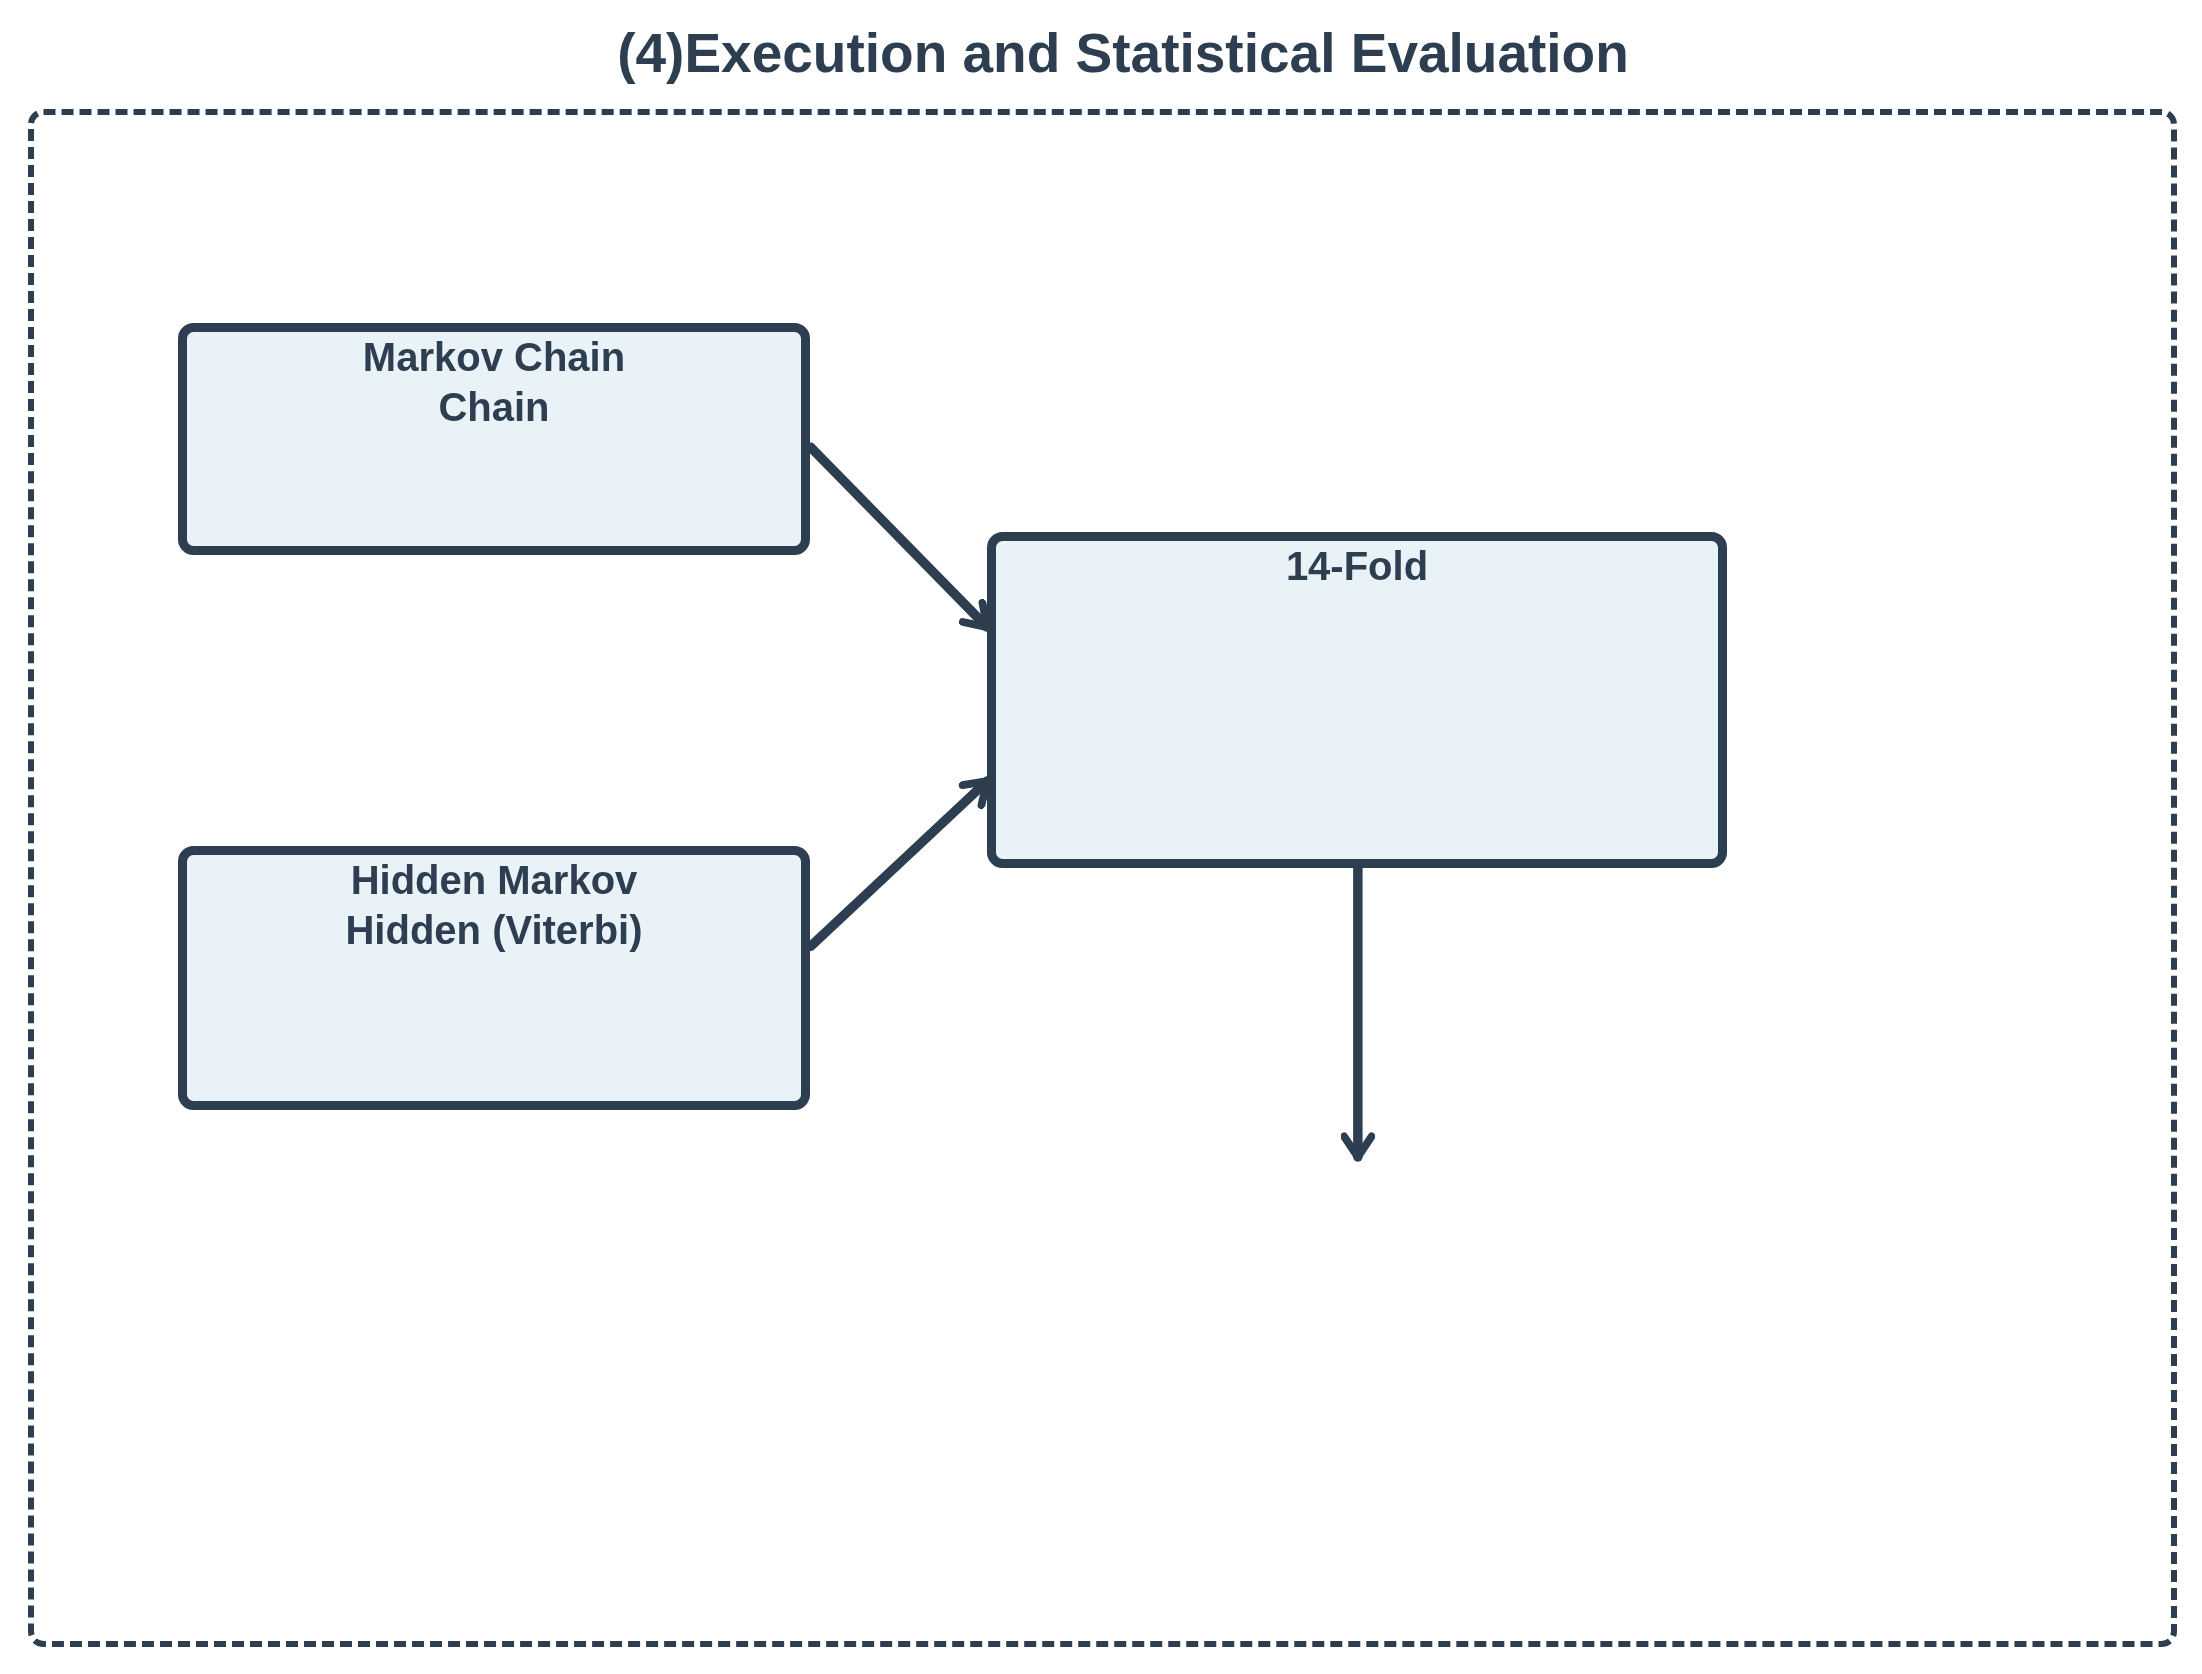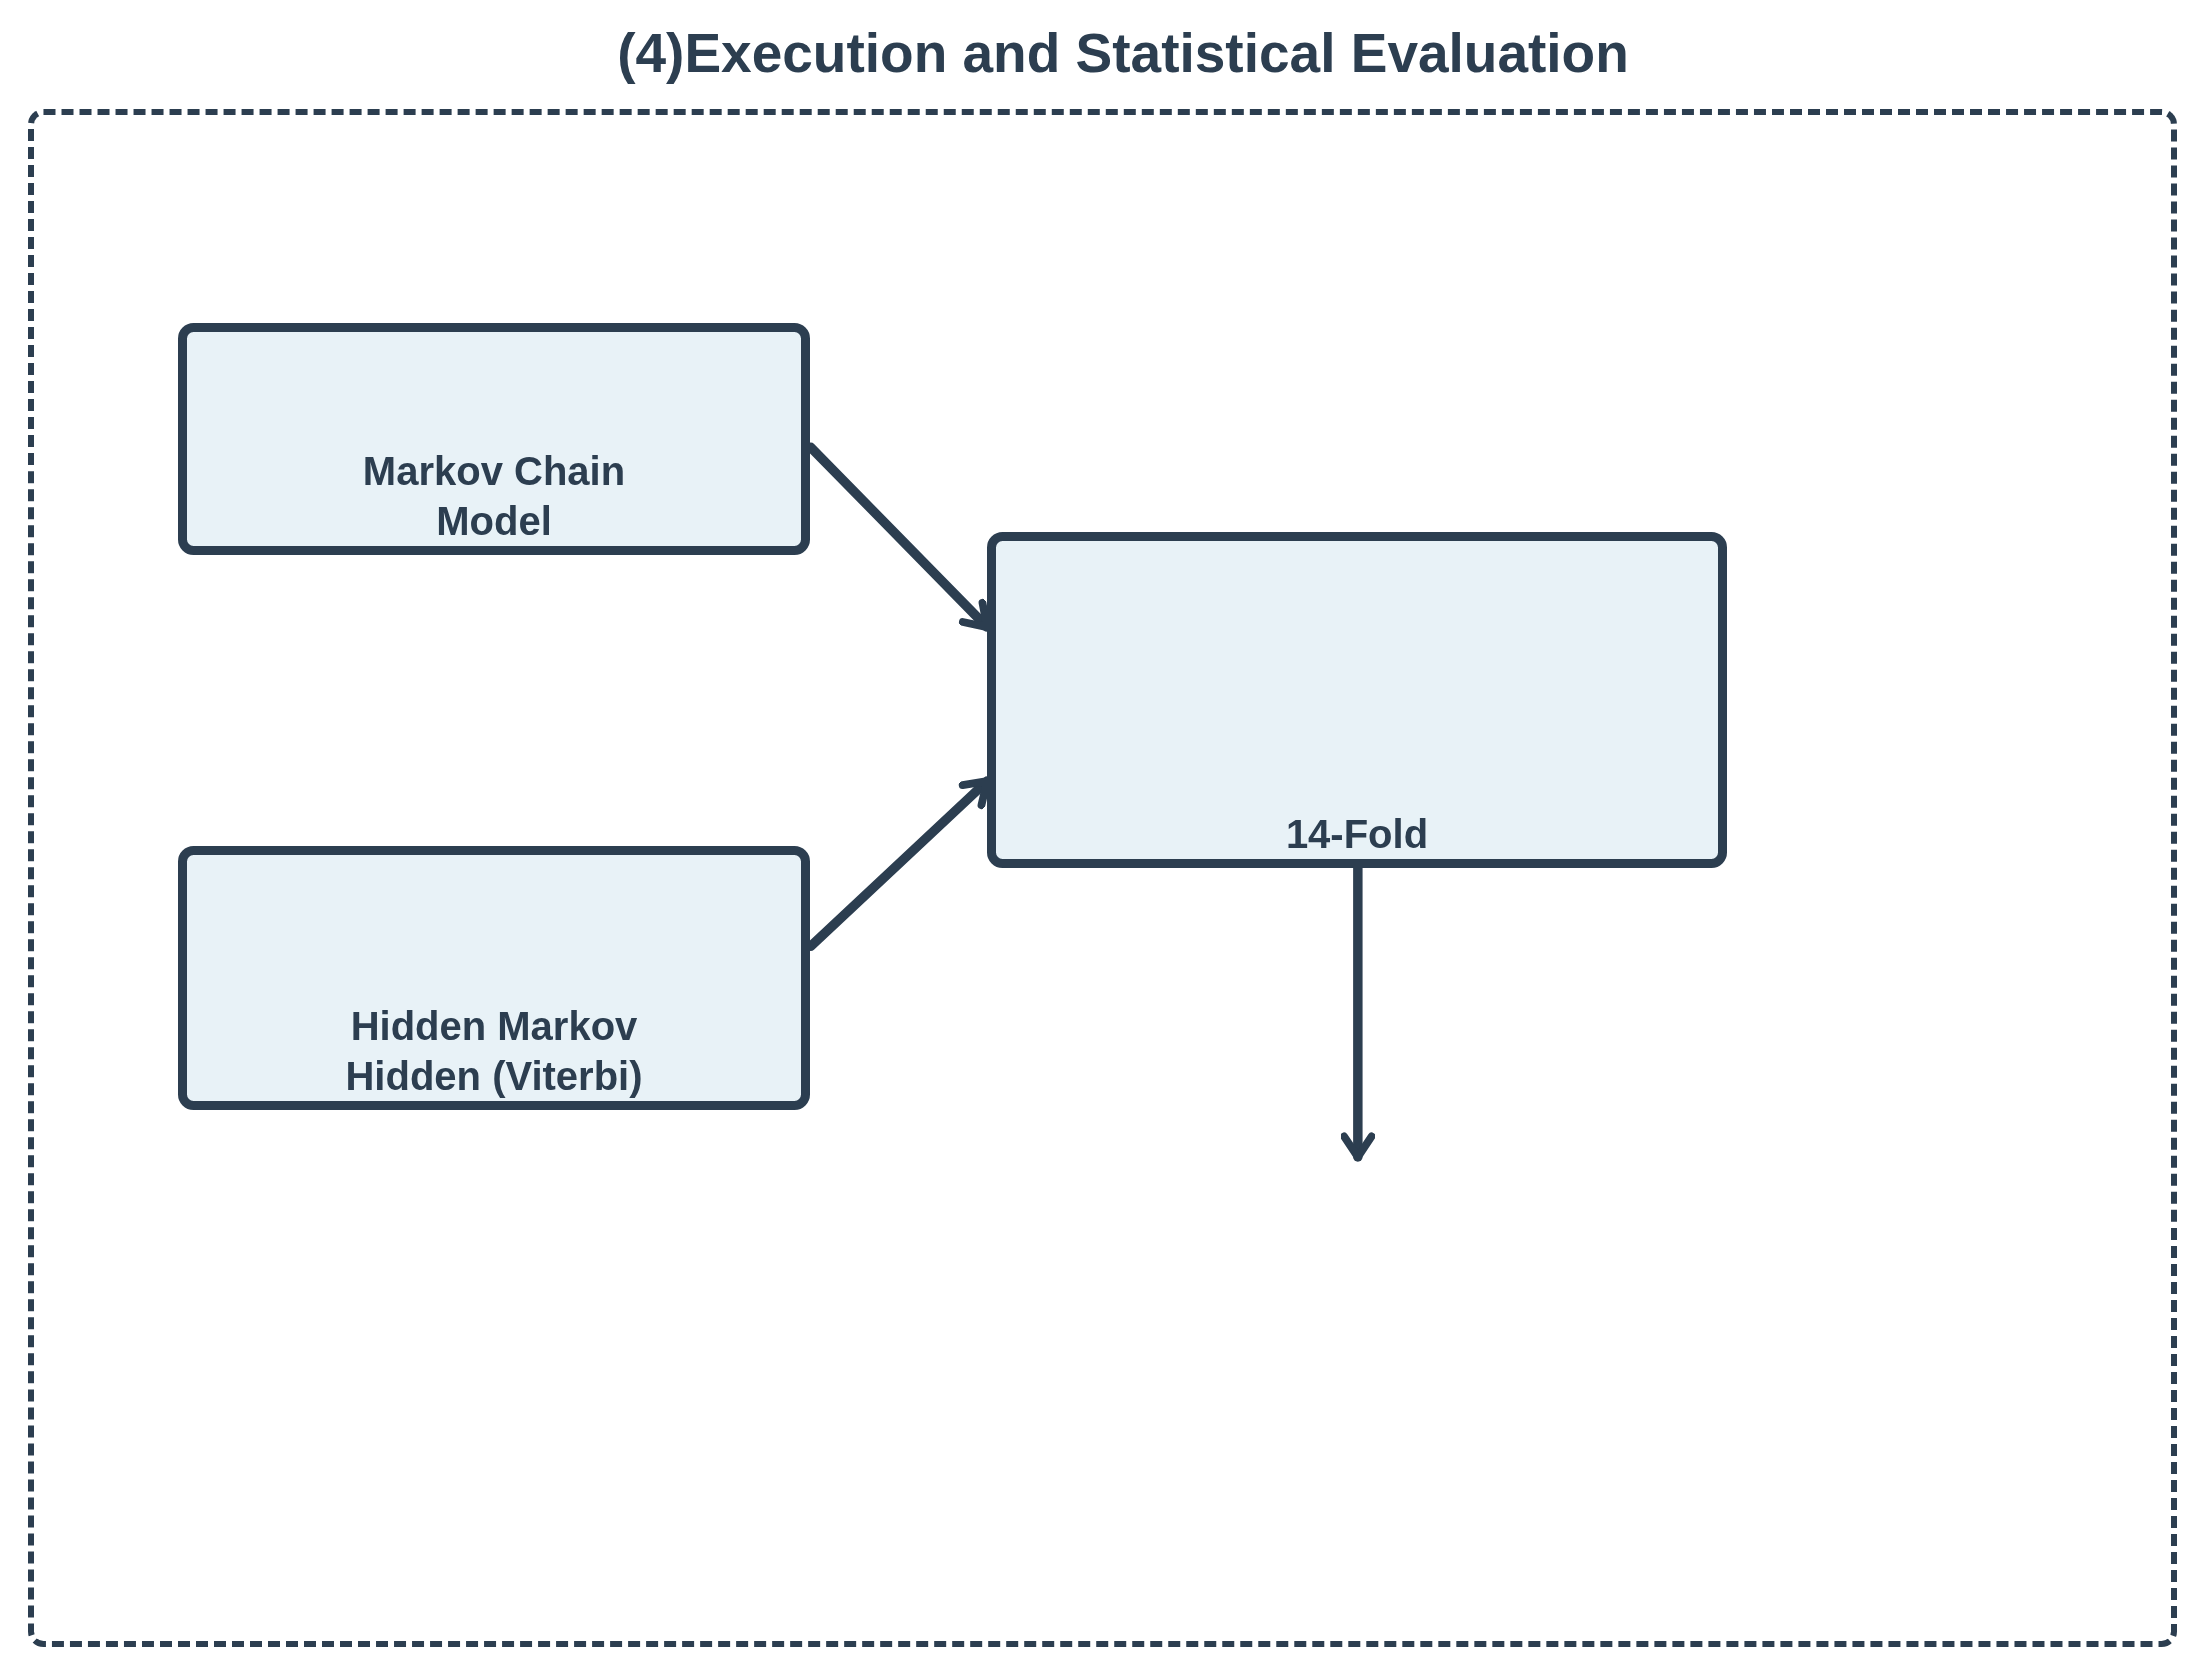--- a/index.html
+++ b/index.html
@@ -69,21 +69,21 @@
     stroke-linecap: round;
     stroke-linejoin: round;
     fill: none;
   }
   .node {
     position: absolute;
     background: var(--node-fill);
     border: 9.5px solid var(--node-border);
     border-radius: 15.5px;
     display: flex;
-    align-items: flex-end;
+    align-items: flex-start;
     justify-content: center;
     text-align: center;
     color: var(--text);
     font-size: 40px;
     font-weight: bold;
     line-height: 50px;
   }
   .node .line { display: block; }
   .node-markov        { left: 178px;  top: 323px;  width: 632px; height: 232px; }
   .node-hmm           { left: 178px;  top: 846px;  width: 632px; height: 264px; }
@@ -106,21 +106,21 @@
       </marker>
     </defs>
     <line class="edge" x1="942" y1="520" x2="1147" y2="729" marker-end="url(#arrowhead)"></line>
     <line class="edge" x1="942" y1="1100" x2="1147" y2="908" marker-end="url(#arrowhead)"></line>
     <line class="edge" x1="1578" y1="1008" x2="1578" y2="1345" marker-end="url(#arrowhead)"></line>
   </svg>
 
   <div class="node node-markov">
     <div class="node-label">
       <span class="line">Markov Chain</span>
-      <span class="line">Model</span>
+      <span class="line">Chain</span>
     </div>
   </div>
 
   <div class="node node-hmm">
     <div class="node-label">
       <span class="line">Hidden Markov</span>
       <span class="line">Hidden (Viterbi)</span>
     </div>
   </div>
 

